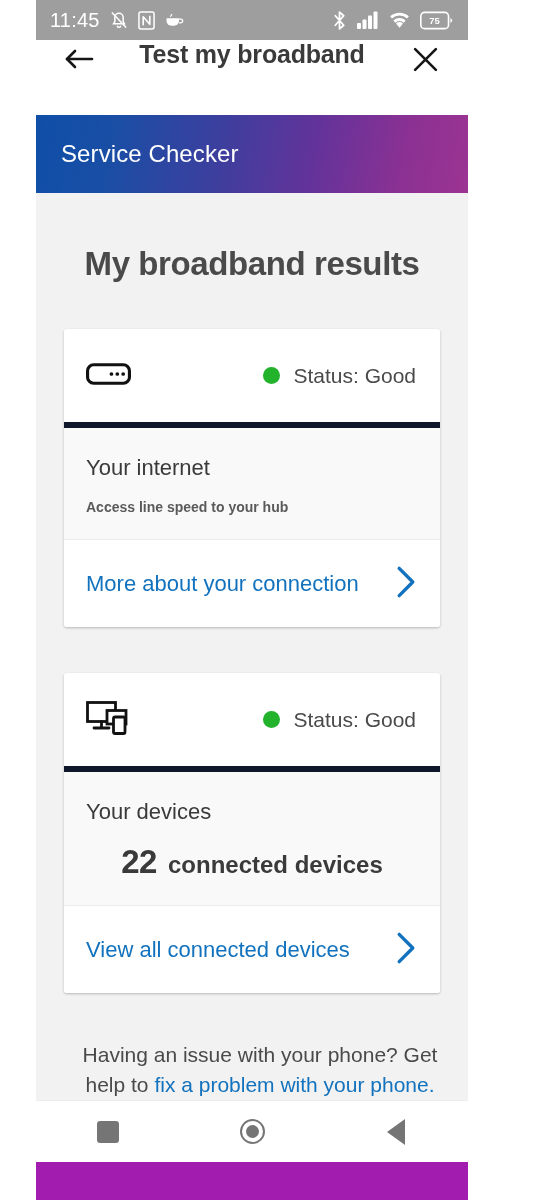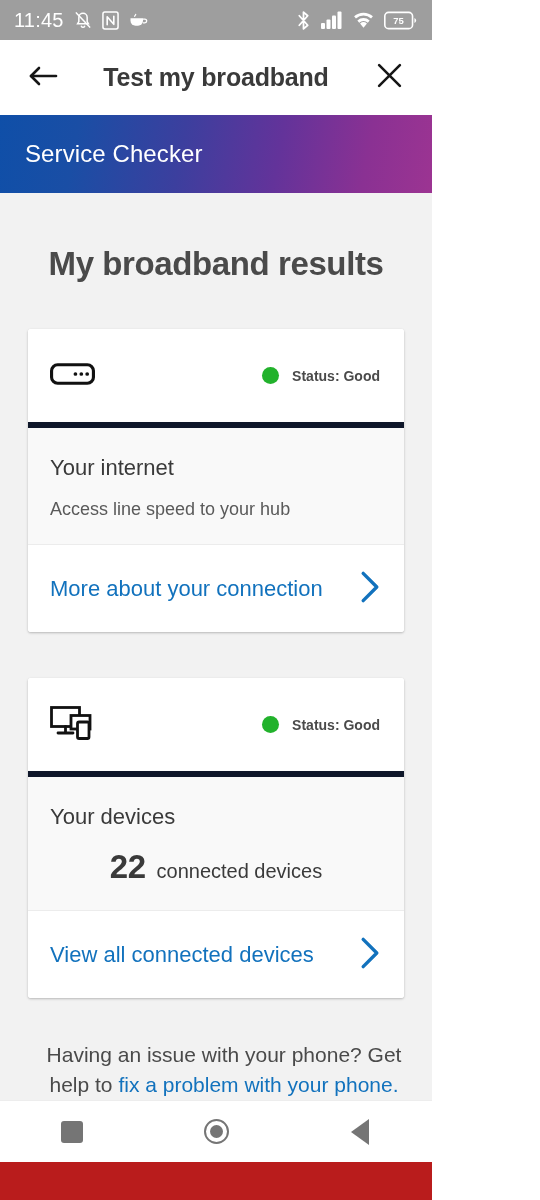--- a/index.html
+++ b/index.html
@@ -2,37 +2,37 @@
 <html><head>
 <meta charset="utf-8">
 <style>
   * { margin:0; padding:0; box-sizing:border-box; }
   html, body {
     width:540px; height:1200px;
     font-family:"Liberation Sans", sans-serif;
     background:#ffffff;
     overflow:hidden;
   }
-  .phone { position:relative; width:432px; height:1200px; background:#b91c1c; }
+  .phone { position:relative; width:432px; height:1200px; background:#a21caf;margin-left:36px; }
 
   
   .statusbar {
     height:40px; background:#9e9e9e; color:#ffffff;
     display:flex; align-items:center; justify-content:space-between;
     padding:0 14px;
   }
   .sb-left { display:flex; align-items:center; gap:9px; }
   .sb-right { display:flex; align-items:center; gap:9px; }
   .sb-time { font-size:20px; font-weight:400; letter-spacing:.2px; }
   .sb-ico { display:flex; align-items:center; }
 
   
   .appbar {
     height:75px; background:#ffffff;
-    display:flex; align-items:center; padding:12px 22px;
+    display:flex; align-items:flex-start; padding:0 22px;
     position:relative;
   }
   .appbar-title {
     position:absolute; left:0; right:0; text-align:center;
     font-size:25px; font-weight:700; color:#3a3a3a;
     letter-spacing:-.2px; pointer-events:none;
   }
   .icon-btn { width:42px; height:42px; display:flex; align-items:center;
               justify-content:center; cursor:pointer; z-index:2; }
   .icon-btn.right { margin-left:auto; }
@@ -57,35 +57,35 @@
     margin:46px 28px 0 28px; border-radius:3px;
     background:#ffffff; overflow:hidden;
     box-shadow:0 1px 3px rgba(0,0,0,.16), 0 1px 2px rgba(0,0,0,.10);
   }
   .card-head {
     height:93px; background:#ffffff; display:flex; align-items:center;
     padding:0 22px; justify-content:space-between;
   }
   .status-wrap { display:flex; align-items:center; gap:13px; padding-right:2px; }
   .status-dot { width:17px; height:17px; border-radius:50%; background:#22b22c; flex:none; }
-  .status-text { font-size:14px; color:#4a4a4a; font-weight:700; }
+  .status-text { font-size:21px; color:#4a4a4a; font-weight:400; }
 
   .card-body {
     background:#f9f9f9; border-top:6px solid #0f172a;
     padding:27px 22px 24px 22px;
   }
   .body-label { font-size:22px; color:#3a3a3a; font-weight:400; margin-bottom:18px; }
   .metric-row { display:flex; align-items:flex-end; gap:13px; }
   .metric-value { font-size:35px; font-weight:700; color:#3a3a3a; line-height:.95; letter-spacing:-.5px; }
   .metric-unit { font-size:21px; font-weight:700; color:#3a3a3a; line-height:1; padding-bottom:3px; }
-  .metric-sub { font-size:18px; color:#5a5a5a; margin-top:13px; font-weight:400; }
+  .metric-sub { font-size:14px; color:#5a5a5a; margin-top:13px; font-weight:700; }
 
   .devices-row { display:flex; align-items:baseline; gap:11px;justify-content:center; }
   .devices-count { font-size:33px; font-weight:700; color:#3a3a3a; letter-spacing:-.5px; }
-  .devices-label { font-size:20px; font-weight:400; color:#3a3a3a; }
+  .devices-label { font-size:24px; font-weight:700; color:#3a3a3a; }
 
   .card-link {
     height:88px; background:#ffffff; border-top:1px solid #ececec;
     display:flex; align-items:center; justify-content:space-between;
     padding:0 22px; cursor:pointer;
   }
   .card-link-text { font-size:22px; color:#1272bd; font-weight:400; }
 
   
   .footer {

